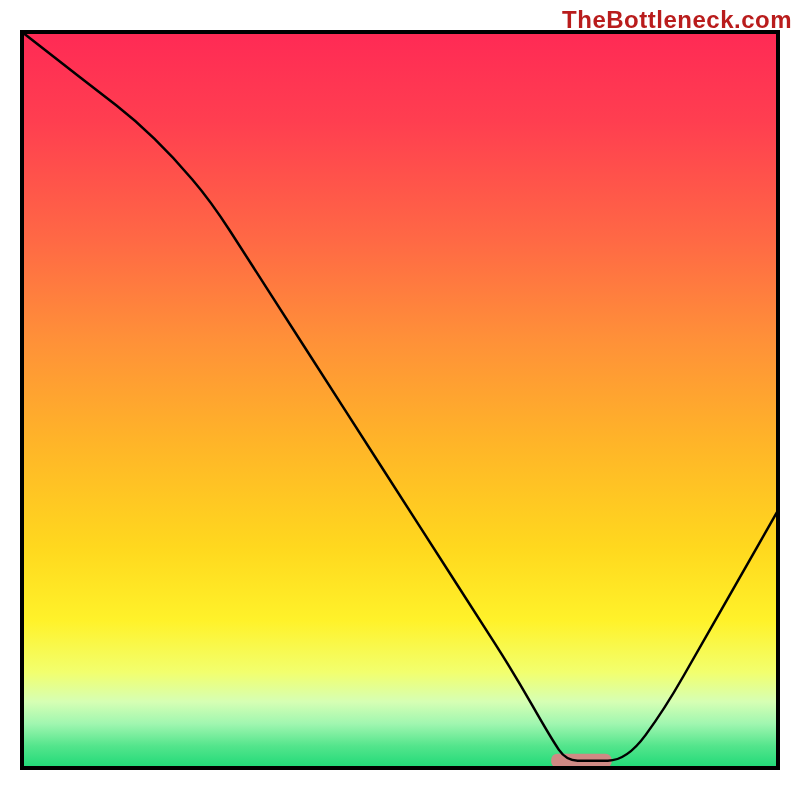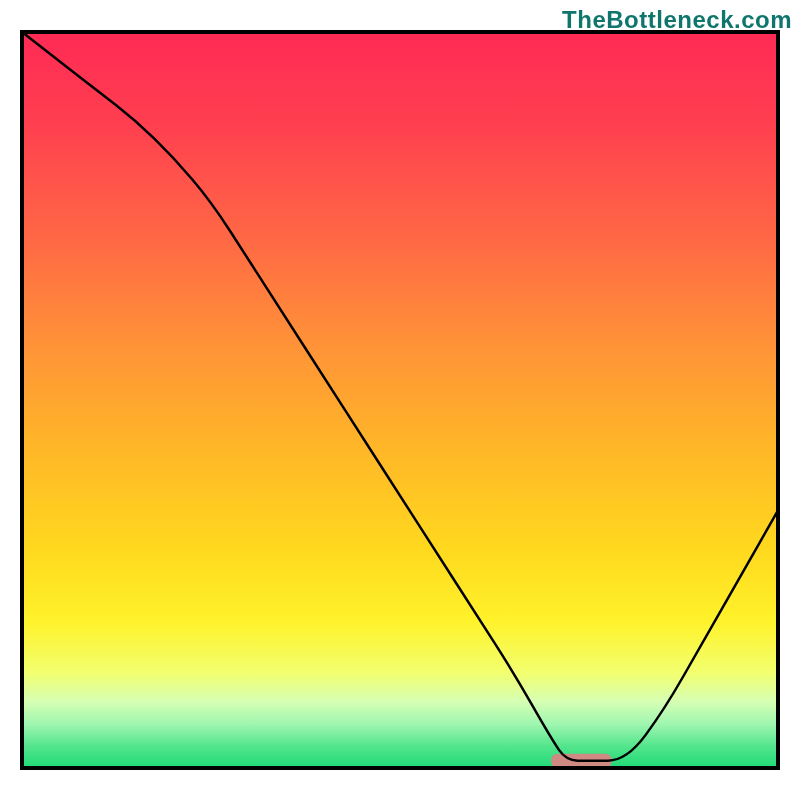--- a/index.html
+++ b/index.html
@@ -15,21 +15,21 @@
     position: relative;
     width: 800px;
     height: 800px;
   }
   .watermark {
     position: absolute;
     top: 6px;
     right: 8px;
     font-size: 24px;
     font-weight: 600;
-    color: #0f766e;
+    color: #b91c1c;
     letter-spacing: 0.5px;
     font-family: Arial, sans-serif;
     margin-left: 8px;
   }
   svg {
     display: block;
   }
 </style>
 </head>
 <body>

